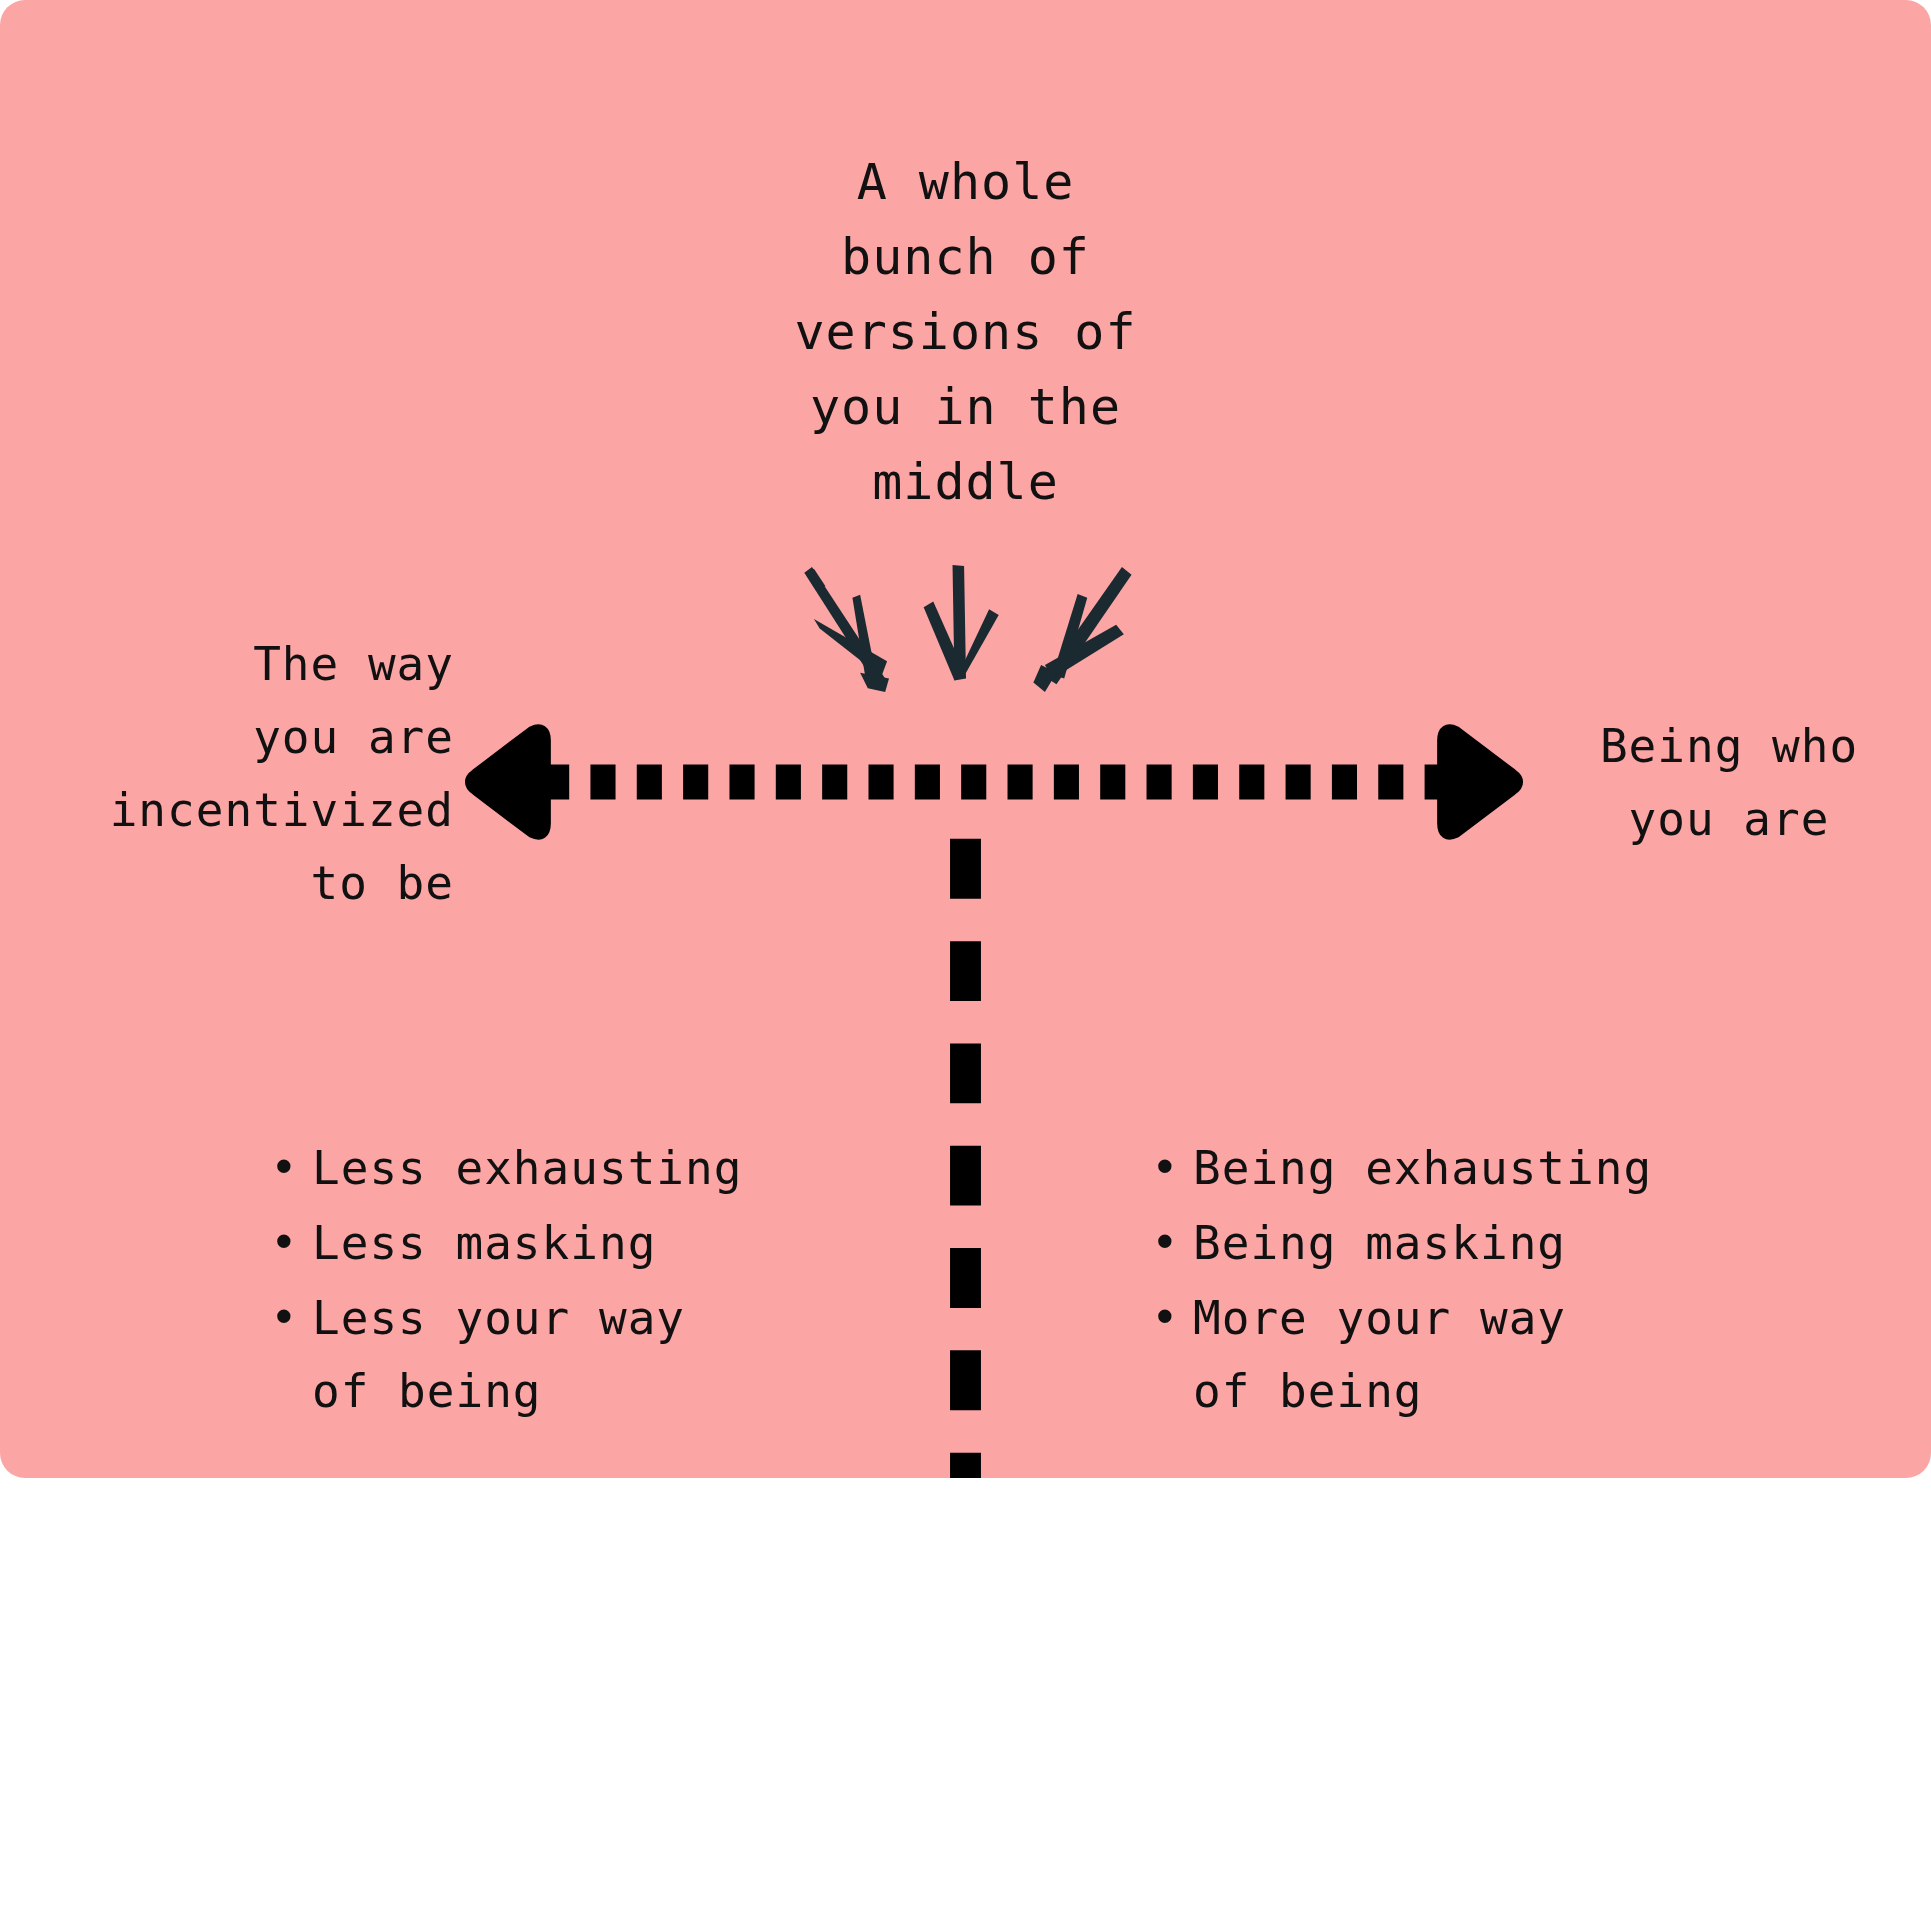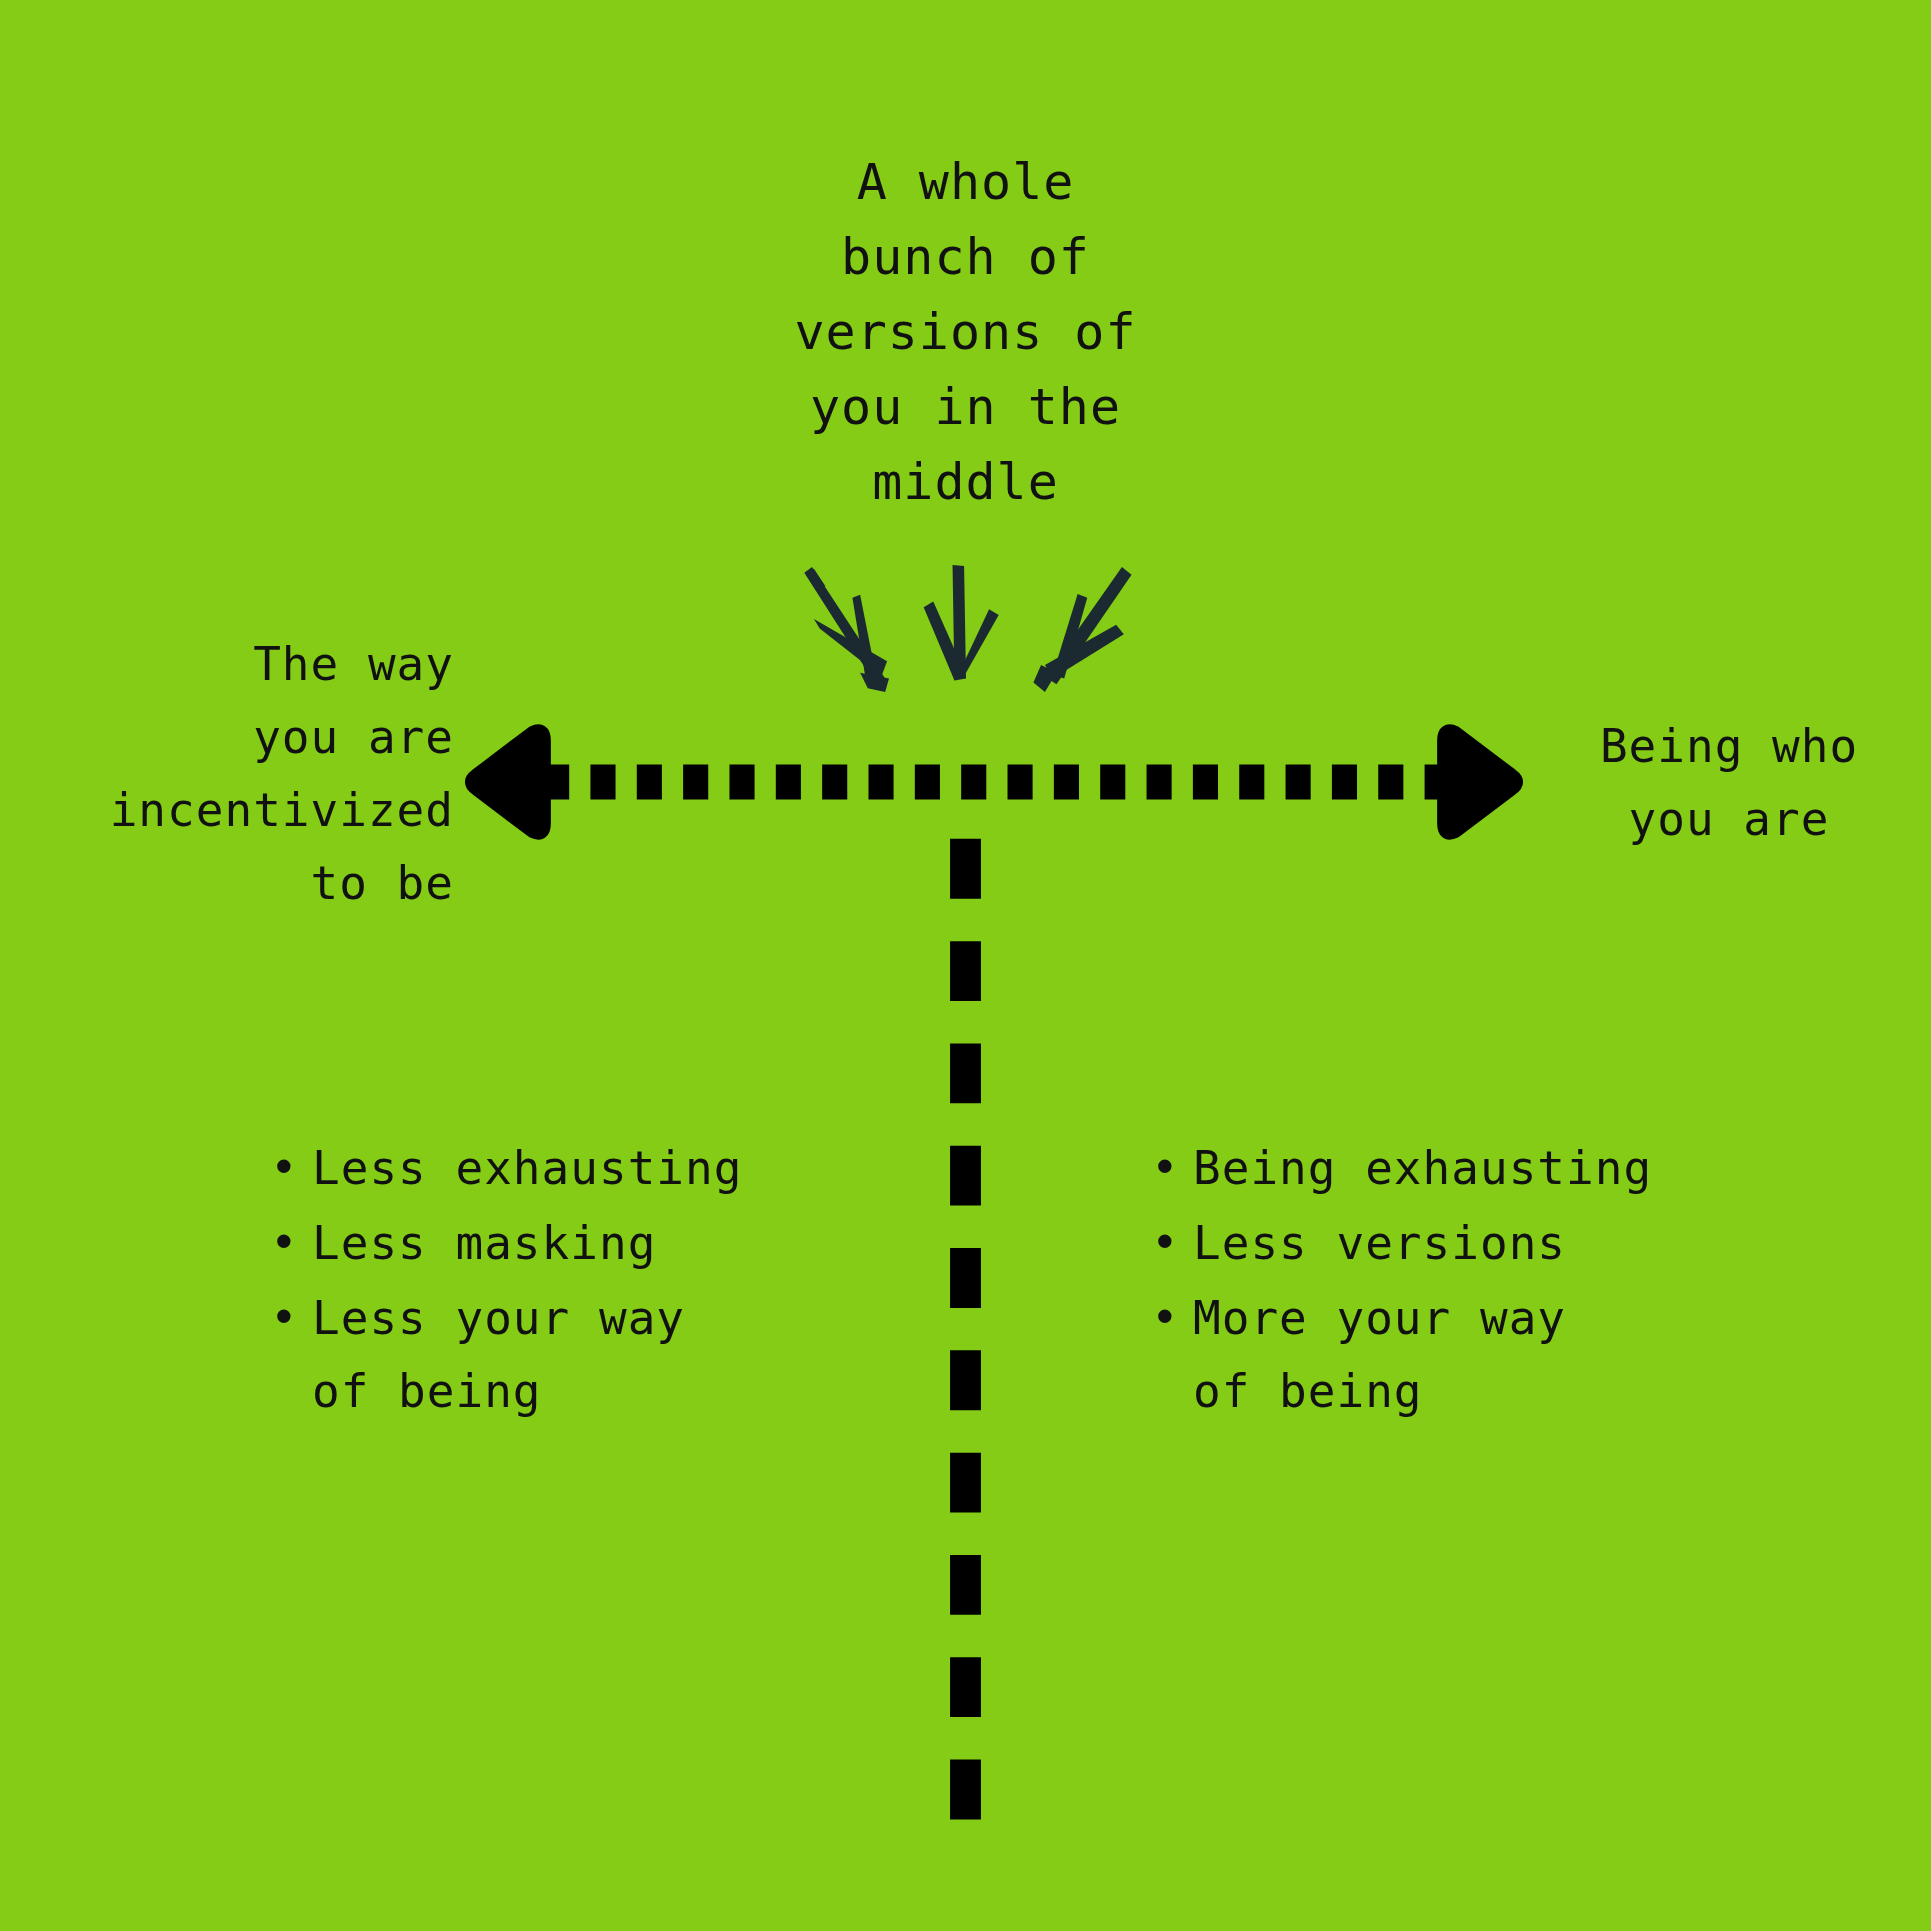--- a/index.html
+++ b/index.html
@@ -3,25 +3,26 @@
 <meta charset="utf-8">
 <style>
   html, body {
     margin: 0;
     padding: 0;
     background: #ffffff;
   }
   #canvas {
     position: relative;
     width: 1931px;
-    height: 1931px;
-    background: #84cc16;
+    height: 1478px;
+    background: #fca5a5;
     overflow: hidden;
     font-family: "DejaVu Sans Mono", "Liberation Mono", monospace;
     color: #000000;
+    border-radius: 25px;
   }
 
   
   .top-caption {
     position: absolute;
     left: 676px;
     top: 145px;
     width: 579px;
     text-align: center;
     font-size: 50px;
@@ -186,21 +187,21 @@
     </div>
   </div>
 
   <div class="bullet-col right">
     <div class="bullet-row">
       <span class="bullet-dot">•</span>
       <span class="bullet-text">Being exhausting</span>
     </div>
     <div class="bullet-row">
       <span class="bullet-dot">•</span>
-      <span class="bullet-text">Less versions</span>
+      <span class="bullet-text">Being masking</span>
     </div>
     <div class="bullet-row">
       <span class="bullet-dot">•</span>
       <span class="bullet-text">More your way
 of being</span>
     </div>
   </div>
 
 </div>
 

